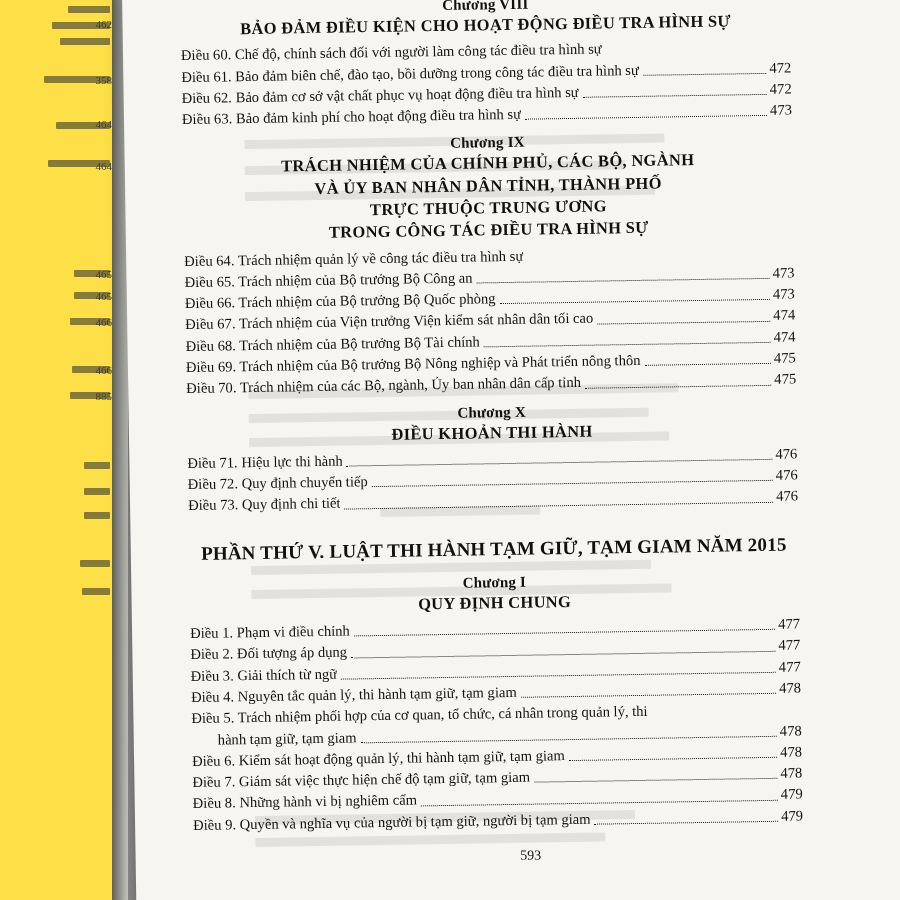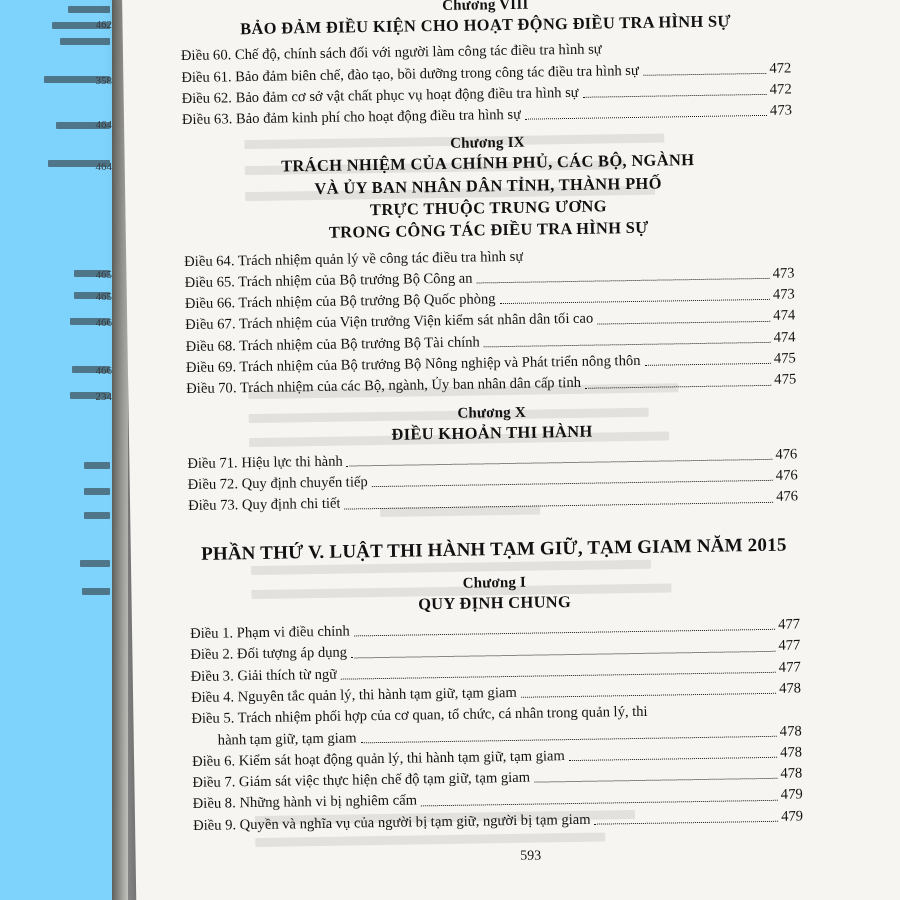--- a/index.html
+++ b/index.html
@@ -23,21 +23,21 @@
     overflow: hidden;
   }
 
   
   .left-page {
     position: absolute;
     left: 0;
     top: 0;
     width: 118px;
     height: 900px;
-    background: #7dd3fc;
+    background: #fde047;
     overflow: hidden;
   }
   .left-page .lp-line {
     position: absolute;
     right: 8px;
     height: 7px;
     background: rgba(40,40,40,0.55);
     border-radius: 1px;
   }
   .left-page .lp-num {
@@ -194,21 +194,21 @@
     <div class="lp-line" style="top:560px;width:30px;"></div>
     <div class="lp-line" style="top:588px;width:28px;"></div>
     <div class="lp-num" style="top:18px;">462</div>
     <div class="lp-num" style="top:74px;">358</div>
     <div class="lp-num" style="top:118px;">464</div>
     <div class="lp-num" style="top:160px;">464</div>
     <div class="lp-num" style="top:268px;">465</div>
     <div class="lp-num" style="top:290px;">465</div>
     <div class="lp-num" style="top:316px;">466</div>
     <div class="lp-num" style="top:364px;">466</div>
-    <div class="lp-num" style="top:390px;">234</div>
+    <div class="lp-num" style="top:390px;">885</div>
   </div>
   <div class="gutter"></div>
 
   <div class="page">
 
     <div class="ghost">
       <div class="g" style="left:120px; top:150px; width:420px;"></div>
       <div class="g" style="left:120px; top:176px; width:380px;"></div>
       <div class="g" style="left:120px; top:202px; width:410px;"></div>
       <div class="g" style="left:120px; top:400px; width:430px;"></div>

